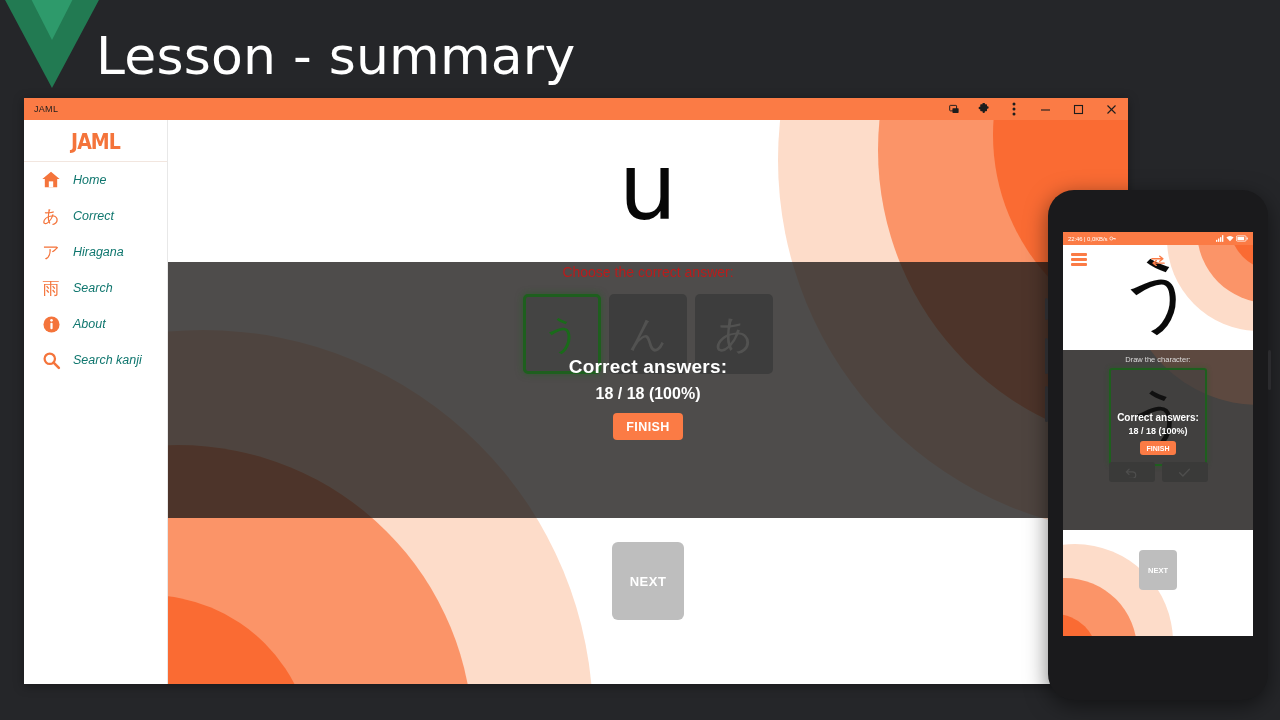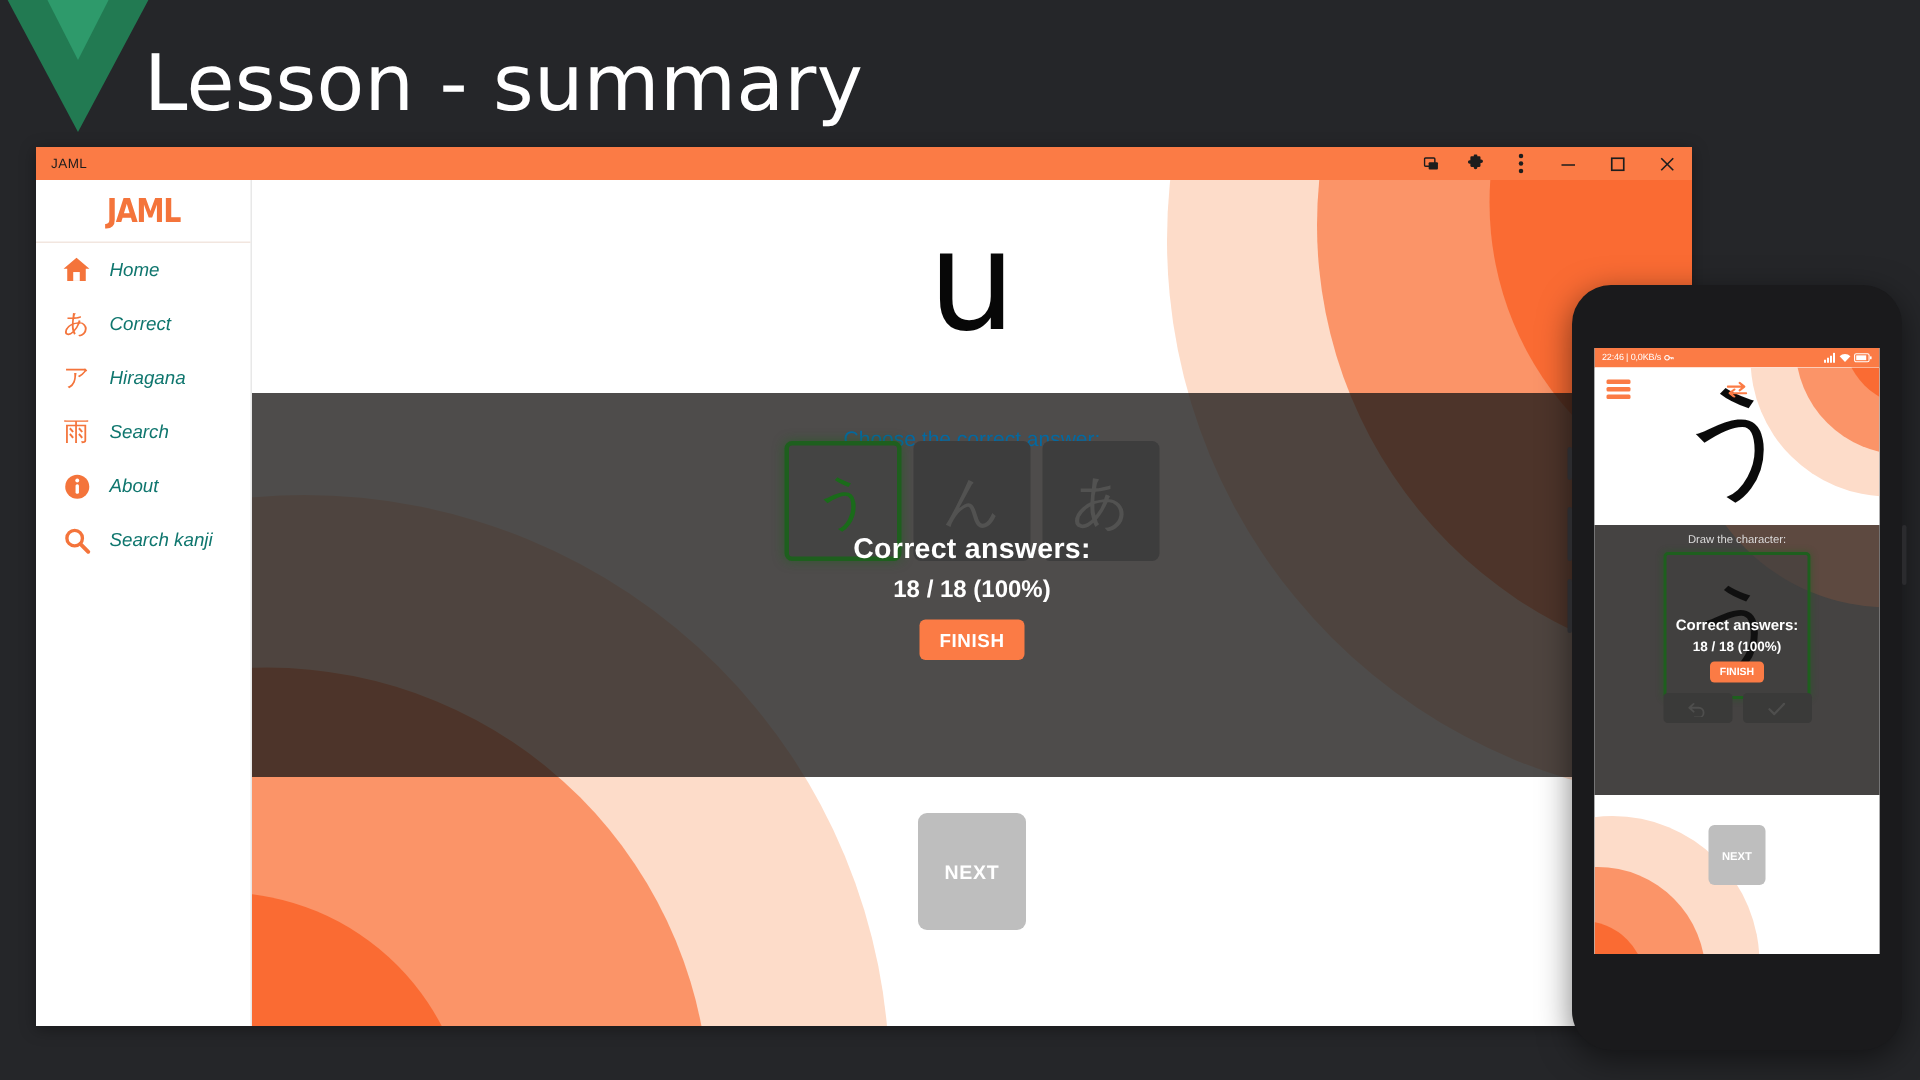--- a/index.html
+++ b/index.html
@@ -77,22 +77,22 @@
   #prompt-char {
     position: absolute; width: 100%; text-align: center; top: 22px;
     font-size: 92px; line-height: 1; color: #070707; font-weight: 400;
     font-family: "DejaVu Sans", sans-serif;
   }
   #dark-panel {
     position: absolute; left: 0; top: 142px; width: 100%; height: 256px;
     background: rgba(28,26,24,.78);
   }
   #choose-label {
-    position: absolute; width: 100%; text-align: center; top: 164px;
-    font-size: 14px; color: #0369a1;
+    position: absolute; width: 100%; text-align: center; top: 144px;
+    font-size: 14px; color: #b91c1c;
   }
   #answers {
     position: absolute; width: 100%; top: 174px; display: flex; justify-content: center; gap: 8px;
   }
   .ans-card {
     width: 78px; height: 80px; border-radius: 5px; background: #3d3d3d;
     display: flex; align-items: center; justify-content: center;
     font-family: "DejaVu Sans", sans-serif; font-size: 38px; cursor: pointer;
   }
   .ans-card.correct { border: 3px solid #1e5f1e; background: #444443; color: #1a6b1a; box-shadow: 0 0 7px rgba(25,100,25,.55); }

